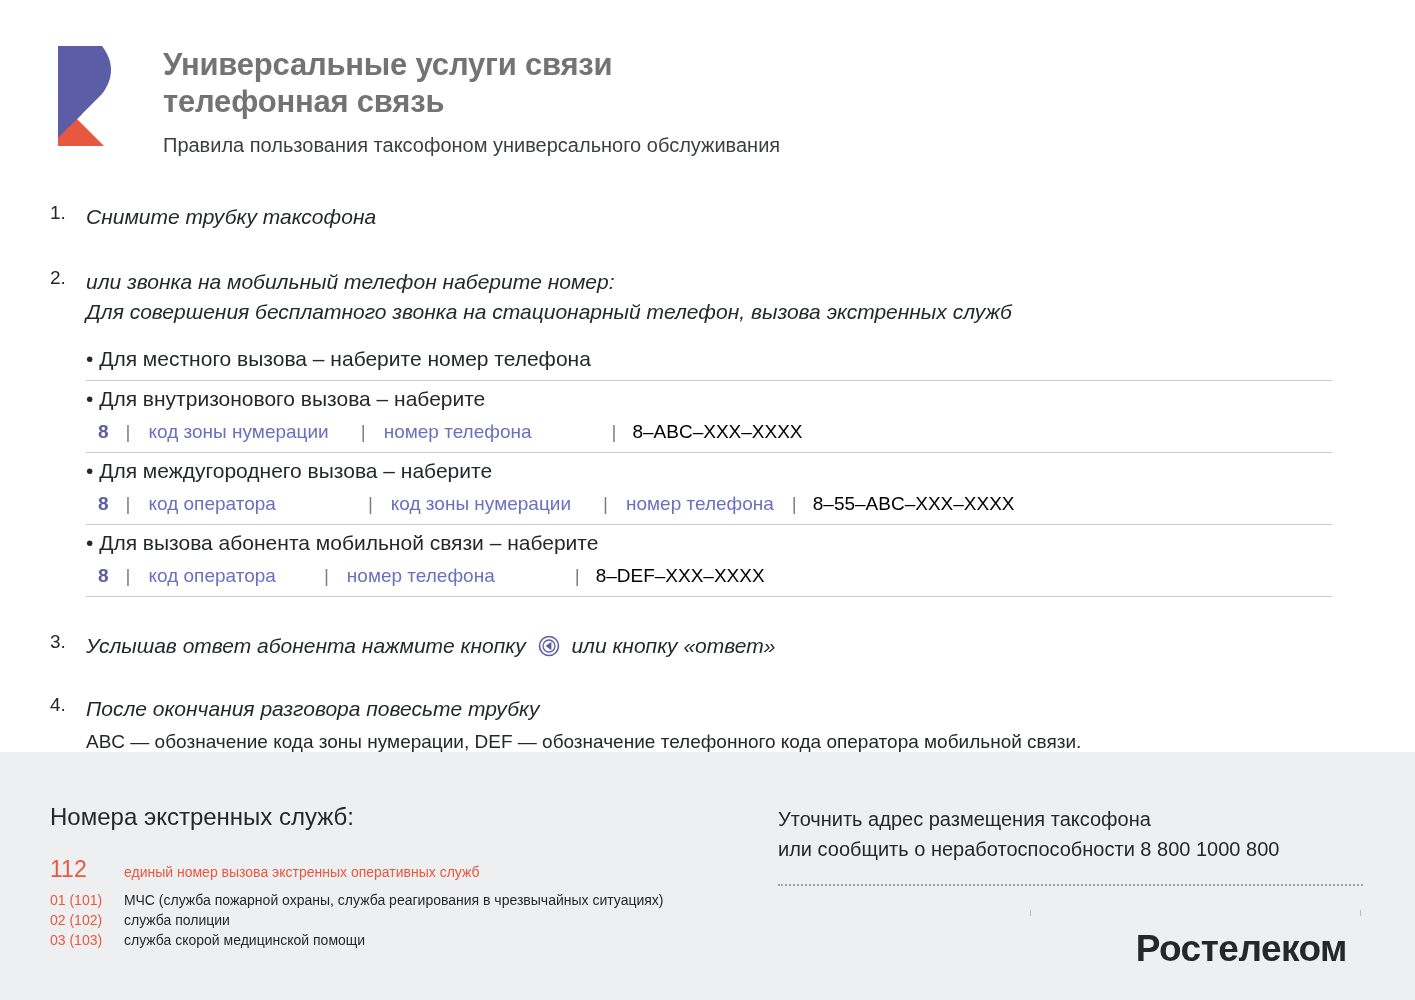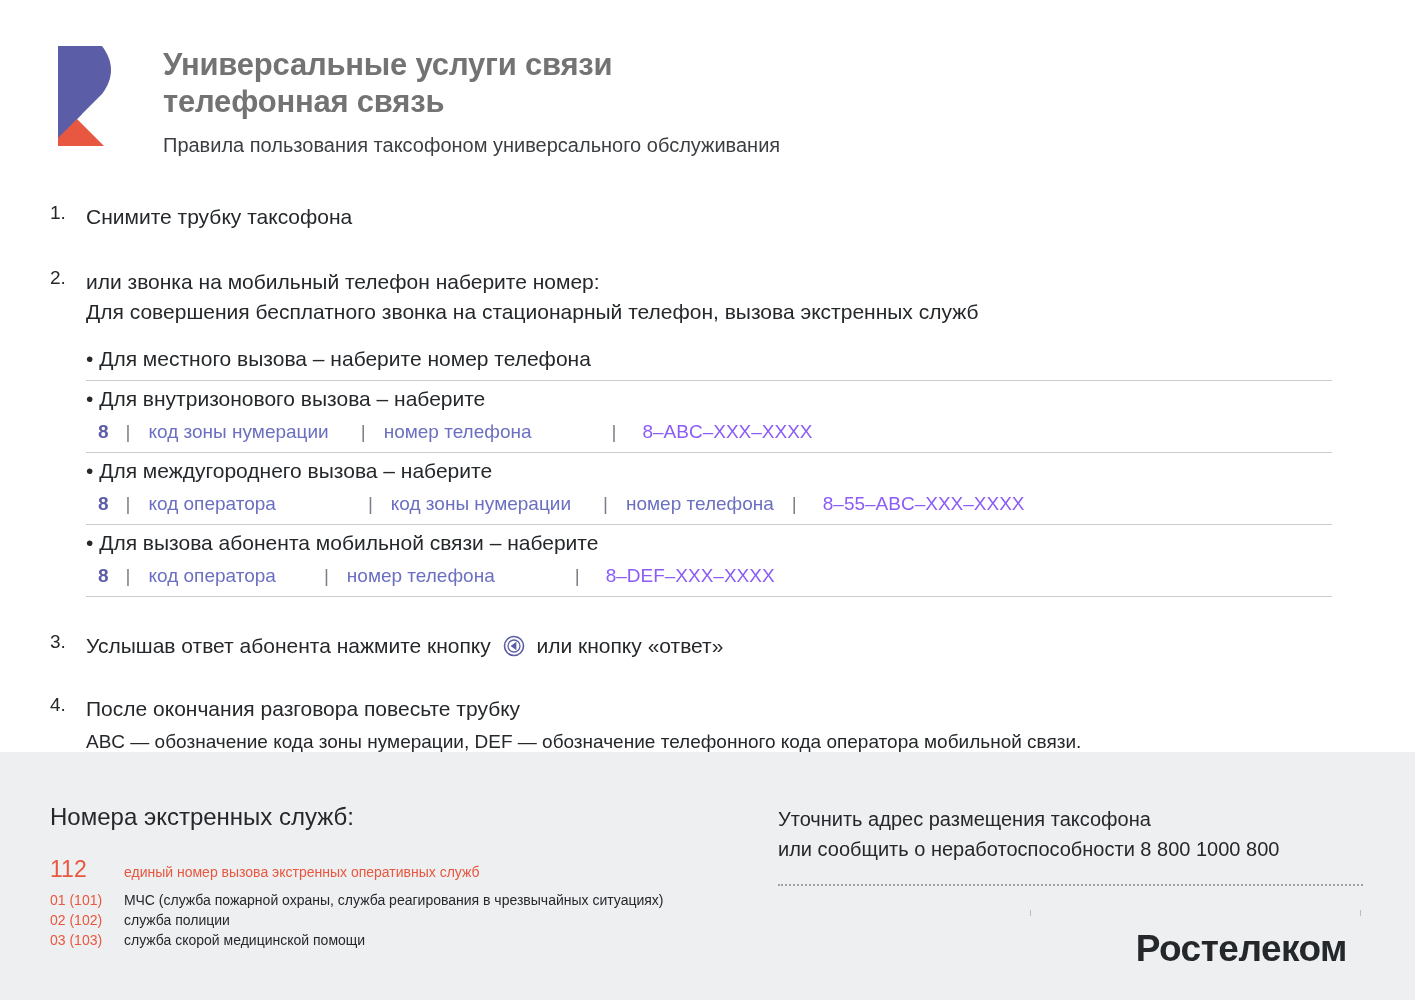--- a/index.html
+++ b/index.html
@@ -62,20 +62,21 @@
     position: absolute;
     left: 50px;
     top: 0;
     font-size: 19px;
     color: #25282b;
   }
   .step-text {
     font-size: 21px;
     color: #25282b;
     line-height: 30px;
+    font-style: italic;
   }
 
   .step1 { margin-top: 17px; }
   .step2 { margin-top: 35px; }
 
   
   .calls {
     margin-top: 18px;
     margin-left: 86px;
     margin-right: 83px;
@@ -107,22 +108,22 @@
   }
   .pat-sep {
     color: #7b7f87;
     padding: 0 0px;
   }
   .pat-field {
     color: #6b6fc0;
     padding: 0 18px;
   }
   .pat-example {
-    color: #8b5cf6;
-    padding-left: 26px;
+    color: #000000;
+    padding-left: 16px;
   }
   .sp-a { display:inline-block; width: 14px; }
 
   .step3 { margin-top: 34px; }
   .step4 { margin-top: 29px; }
 
   .answer-icon {
     display: inline-block;
     vertical-align: -4px;
     margin: 0 6px;

